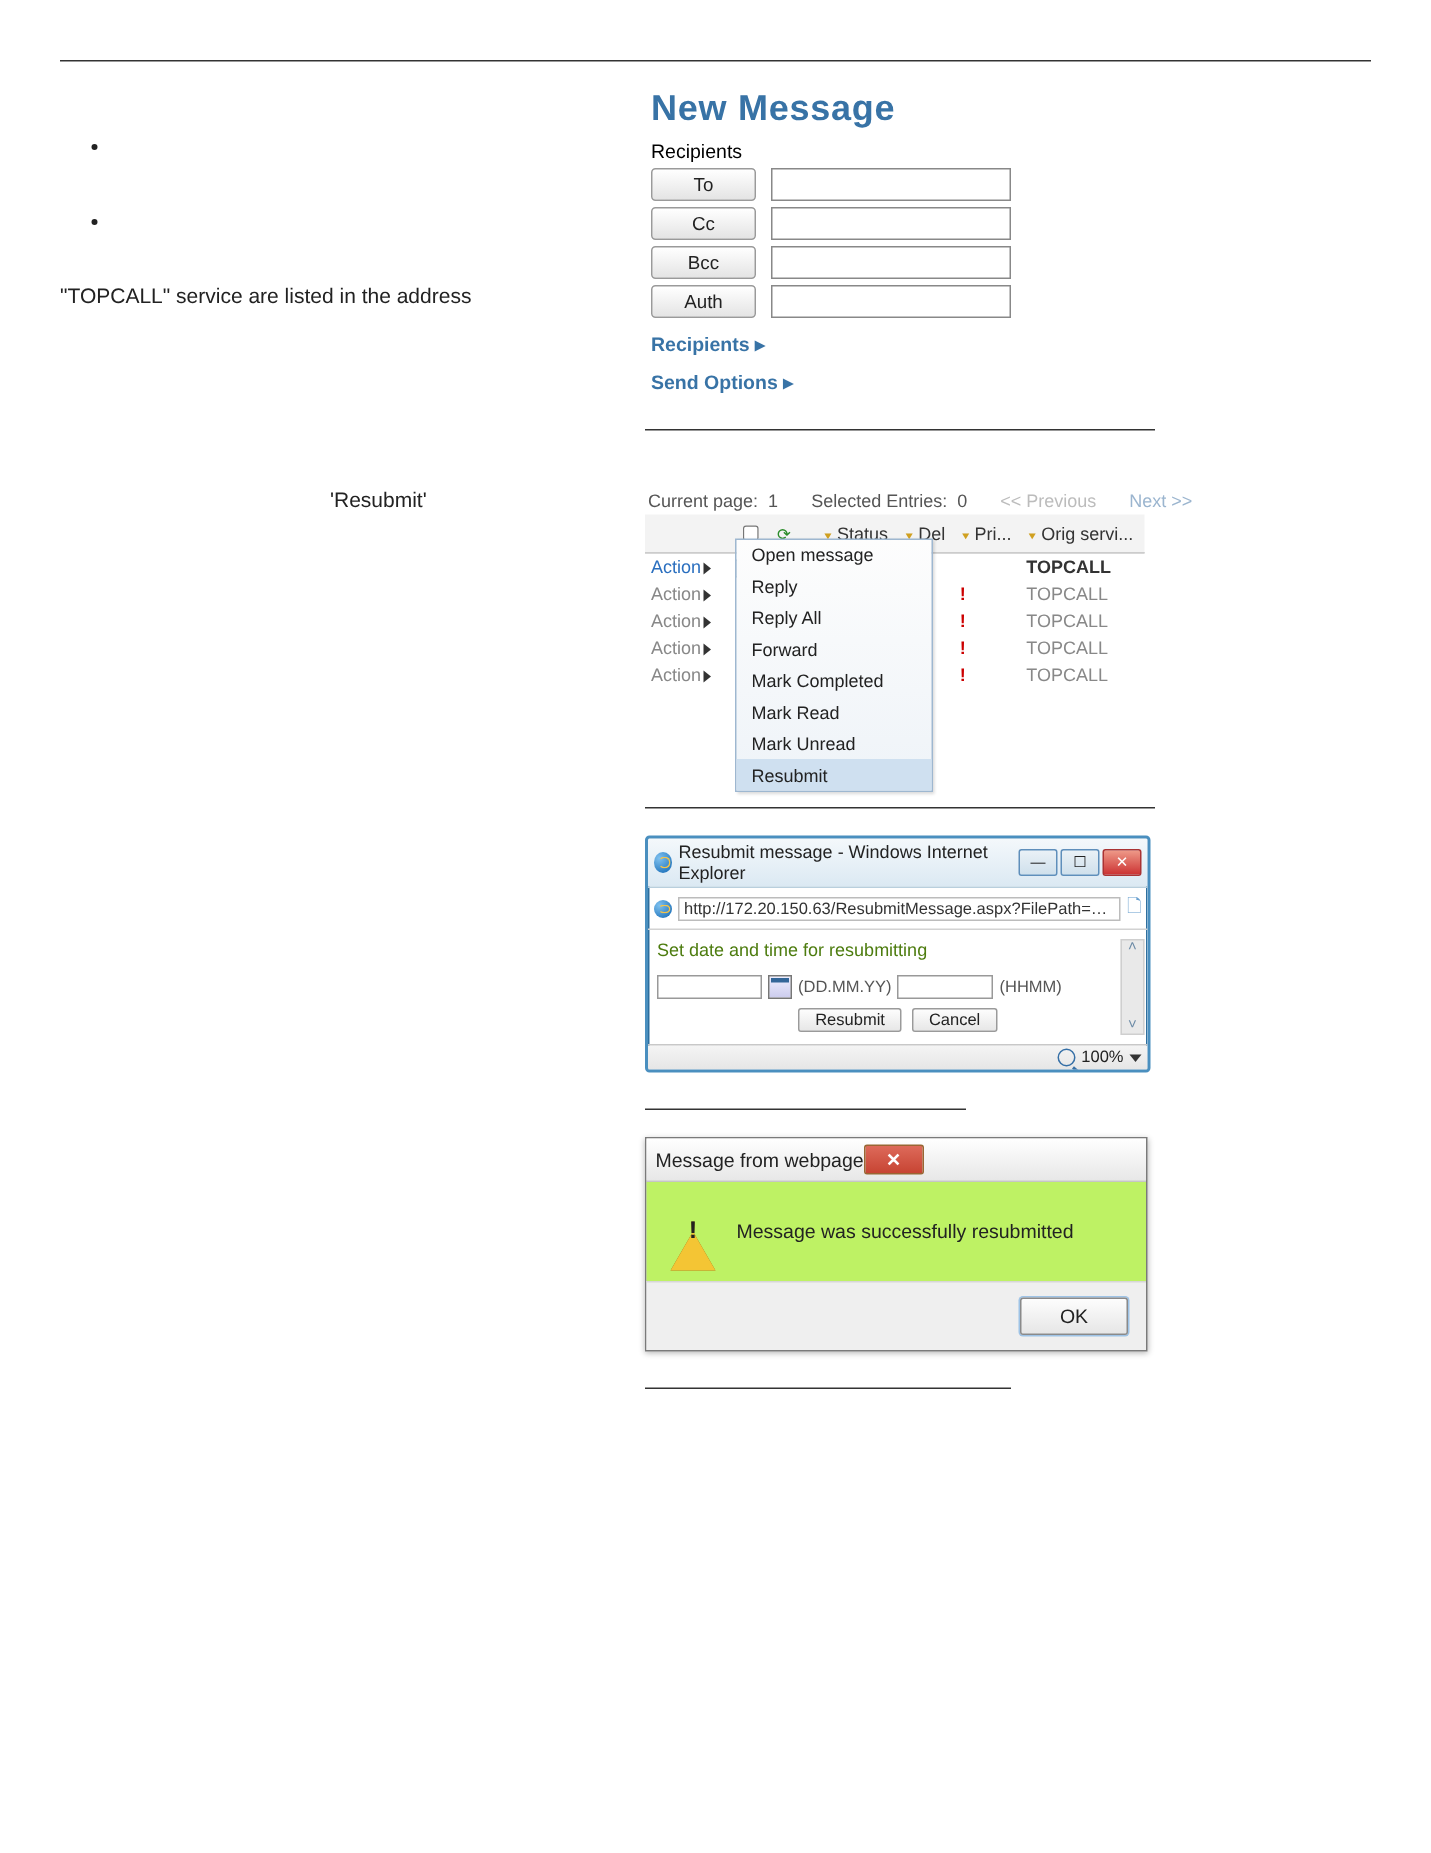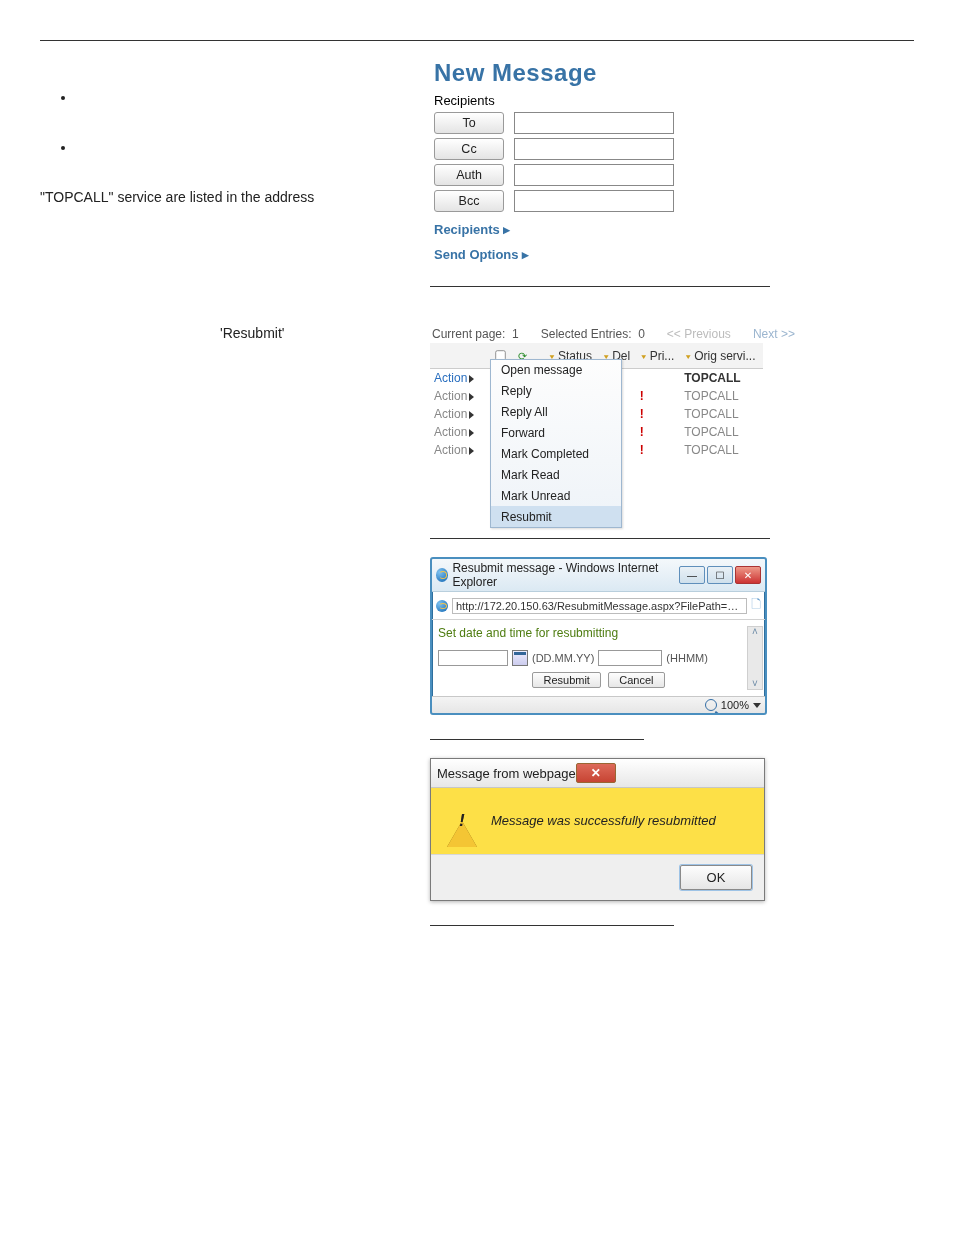--- a/index.html
+++ b/index.html
@@ -74,21 +74,21 @@
   .win .zoomlens::after{content:"";position:absolute;right:-3px;bottom:-3px;width:4px;height:1.5px;background:#356fa6;transform:rotate(40deg);}
   .win .dd{display:inline-block;width:0;height:0;border-left:4px solid transparent;border-right:4px solid transparent;border-top:5px solid #333;}
   .win .sb{position:absolute;right:2px;top:6px;bottom:6px;width:14px;background:#e9e9e9;border:1px solid #cfcfcf;display:flex;flex-direction:column;justify-content:space-between;align-items:center;}
   .win .sb .arr{color:#6b8aa6;font-size:10px;line-height:10px;}
   .btn2{display:inline-block;padding:1px 10px;border:1px solid #9a9a9a;background:linear-gradient(#fdfdfd,#e7e7e7);border-radius:2px;font-size:11px;margin:0 2px;}
 
   
   .alert{width:333px;margin-top:18px;border:1px solid #7a7a7a;background:#f1f1f1;box-shadow:0 1px 4px rgba(0,0,0,.3);font-family:"Segoe UI",Arial,sans-serif;}
   .alert .at{display:flex;justify-content:flex-start;align-items:center;background:linear-gradient(#fff,#e7e7e7);border-bottom:1px solid #c6c6c6;padding:4px 6px;font-size:13px;}
   .alert .atx{width:38px;height:18px;background:linear-gradient(#dd6a5a,#c74433);border:1px solid #963;border-radius:2px;color:#fff;display:flex;align-items:center;justify-content:center;font-size:12px;font-weight:bold;}
-  .alert .ab{display:flex;align-items:center;gap:14px;padding:18px 16px 20px 16px;background:#fde047;font-size:13px;font-style:italic;}
+  .alert .ab{display:flex;align-items:center;gap:14px;padding:18px 16px 20px 16px;background:#bef264;font-size:13px;}
   .alert .warnico{width:30px;height:28px;display:block;}
   .alert .warnico .tri{width:0;height:0;border-left:15px solid transparent;border-right:15px solid transparent;border-bottom:26px solid #f4c534;filter:drop-shadow(0 0 0 #7a5a10);position:relative;}
   .alert .warnico .tri::after{content:"!";position:absolute;left:-3px;top:6px;width:6px;text-align:center;color:#222;font-weight:bold;font-size:16px;}
   .alert .af{padding:10px 12px;text-align:right;background:#efefef;border-top:1px solid #d7d7d7;}
   .alert .okb{display:inline-block;min-width:70px;padding:4px 0;text-align:center;border:1px solid #8a8a8a;background:linear-gradient(#fdfdfd,#e6e6e6);border-radius:2px;font-size:13px;box-shadow:0 0 0 1px #9ec3e6;}
 </style>
 </head>
 <body>
 
 <div class="page">
@@ -111,25 +111,25 @@
         <div class="sec">Recipients</div>
         <div class="row">
           <span class="btn">To</span>
           <input type="text" style="">
         </div>
         <div class="row">
           <span class="btn">Cc</span>
           <input type="text" style="">
         </div>
         <div class="row">
+          <span class="btn">Bcc</span>
+          <input type="text" style="">
+        </div>
+        <div class="row">
           <span class="btn">Auth</span>
-          <input type="text" style="">
-        </div>
-        <div class="row">
-          <span class="btn">Bcc</span>
           <input type="text" style="">
         </div>
         <div class="exp">Recipients</div>
         <div class="exp">Send Options</div>
       </div>
       <div class="foot-line"></div>
 
       <div class="grid-wrap">
         <div class="pager">
           <span><span>Current page:</span>&nbsp;&nbsp;<span>1</span></span>

